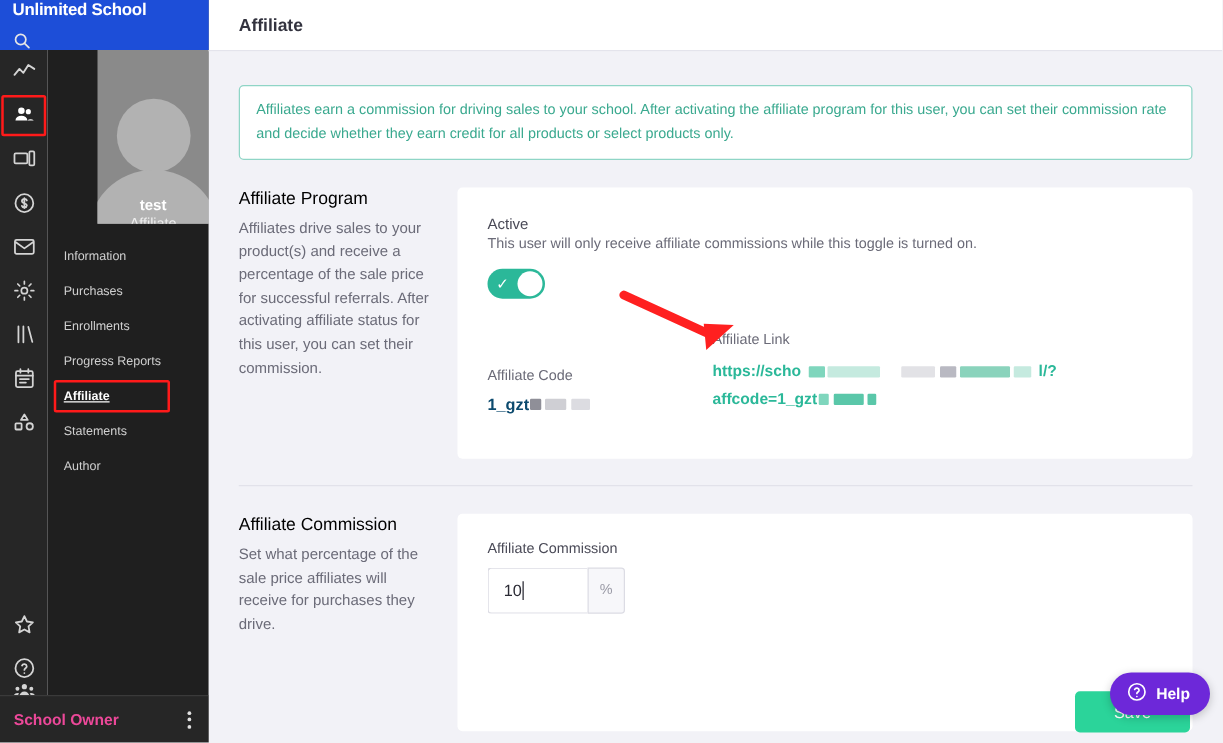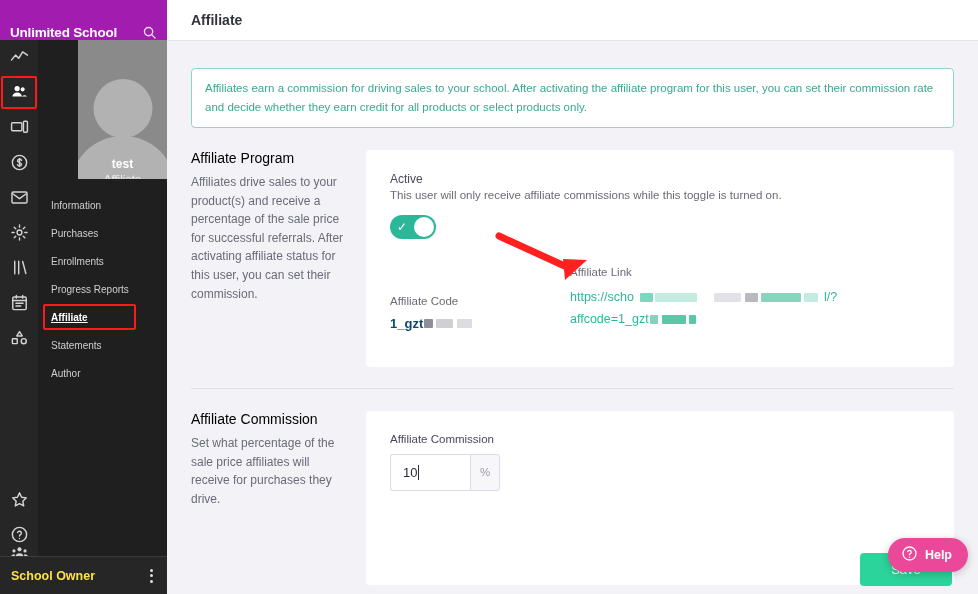--- a/index.html
+++ b/index.html
@@ -30,22 +30,22 @@
   }
   .rail-spacer { flex:1 1 auto; }
   .rail-bottom { padding-bottom:42px; }
 
   
   .sidebar {
     width:129px; background:#1f1f1f; height:594px; flex:0 0 129px;
     display:flex; flex-direction:column; position:relative;
   }
   .brandbar {
-    height:40px; background:#a21caf; display:flex; align-items:flex-end;
-    padding:0 10px; gap:6px; width:167px; position:absolute; left:-38px; top:0; z-index:6;
+    height:40px; background:#1d4ed8; display:flex; align-items:flex-start;
+    padding:0 10px; gap:6px; width:167px; position:absolute; left:-38px; top:0; z-index:6;flex-direction:column;
   }
   .brand-title { color:#ffffff; font-weight:bold; font-size:13.5px; letter-spacing:-0.2px; flex:1; }
   .brand-search { color:#e6e6e6; display:flex; align-items:center; }
 
   .avatar-block {
     margin-top:40px; height:139px; background:#8a8a8a; position:relative; overflow:hidden;margin-left:40px;
   }
   .av-head {
     position:absolute; left:50%; transform:translateX(-50%); top:39px;
     width:59px; height:59px; border-radius:50%; background:#b2b2b2;
@@ -73,21 +73,21 @@
     content:""; position:absolute; left:5px; right:31px; top:1px; bottom:1px;
     border:2.5px solid #ff1a1a; border-radius:2px;
   }
 
   .sb-spacer { flex:1 1 auto; }
   .userbar {
     position:absolute; left:-38px; bottom:0; width:167px; height:38px;
     background:#262626; border-top:1px solid #3a3a3a;
     display:flex; align-items:center; padding:0 8px 0 11px;
   }
-  .userbar-name { color:#fde047; font-size:12.5px; font-weight:bold; flex:1; }
+  .userbar-name { color:#ec4899; font-size:12.5px; font-weight:bold; flex:1; }
   .userbar-dots { color:#e0e0e0; font-size:15px; letter-spacing:0; line-height:8px;
     display:flex; flex-direction:column; gap:2.5px; padding-right:6px; }
   .userbar-dots i { width:3px; height:3px; background:#e0e0e0; border-radius:50%; display:block; }
 
   
   .main { flex:1 1 auto; height:594px; display:flex; flex-direction:column; background:#f2f2f7; position:relative; }
   .topbar {
     height:41px; background:#ffffff; border-bottom:1px solid #e4e4ec;
     display:flex; align-items:center; padding-left:24px; flex:0 0 41px;
   }
@@ -133,21 +133,21 @@
 
   .codes { display:flex; margin-top:27px;align-items:flex-end; }
   .code-col { width:180px; flex:0 0 180px; }
   .link-col { flex:1 1 auto; }
   .code-label { font-size:11.5px; color:#6b6b78; }
   .code-value {
     margin-top:9px; font-size:13px; font-weight:bold; color:#0c4a6e;
     display:flex; align-items:center; gap:0px;
   }
   .link-value {
-    margin-top:9px; font-size:12.5px; font-weight:normal; color:#2bb899;
+    margin-top:9px; font-size:12.5px; font-weight:bold; color:#2bb899;
     line-height:1.75; display:flex; flex-direction:column;
   }
   .link-line { display:flex; align-items:center; }
   .redact { display:inline-block; background:#cfcfd4; height:9px; border-radius:1px; }
   .redact.lt { background:#dcdce1; }
   .redact.grn { background:#7fd6bd; }
   .redact.grnlt { background:#c5eadf; }
 
   .divider { margin:21px 24px 0 24px; border-top:1px solid #e2e2ea; }
 
@@ -169,21 +169,21 @@
   .save-btn {
     position:absolute; right:26px; bottom:8px; width:92px; height:33px;
     background:#2bd49a; border-radius:4px; color:#ffffff; font-size:13px;
     display:flex; align-items:center; justify-content:center; z-index:3;
   }
 
   
   .arrow { position:absolute; left:495px; top:232px; pointer-events:none; z-index:8; }
 
   .help-widget {
-    position:absolute; right:10px; bottom:22px; height:34px; background:#ec4899;
+    position:absolute; right:10px; bottom:22px; height:34px; background:#6d28d9;
     border-radius:17px; display:flex; align-items:center; gap:7px;
     padding:0 16px 0 13px; color:#ffffff; z-index:9;
     box-shadow:0 2px 8px rgba(0,0,0,0.22);
     text-align:center;
   }
   .help-widget .lbl { font-size:12.5px; font-weight:bold; }
 </style>
 </head>
 <body>
 

